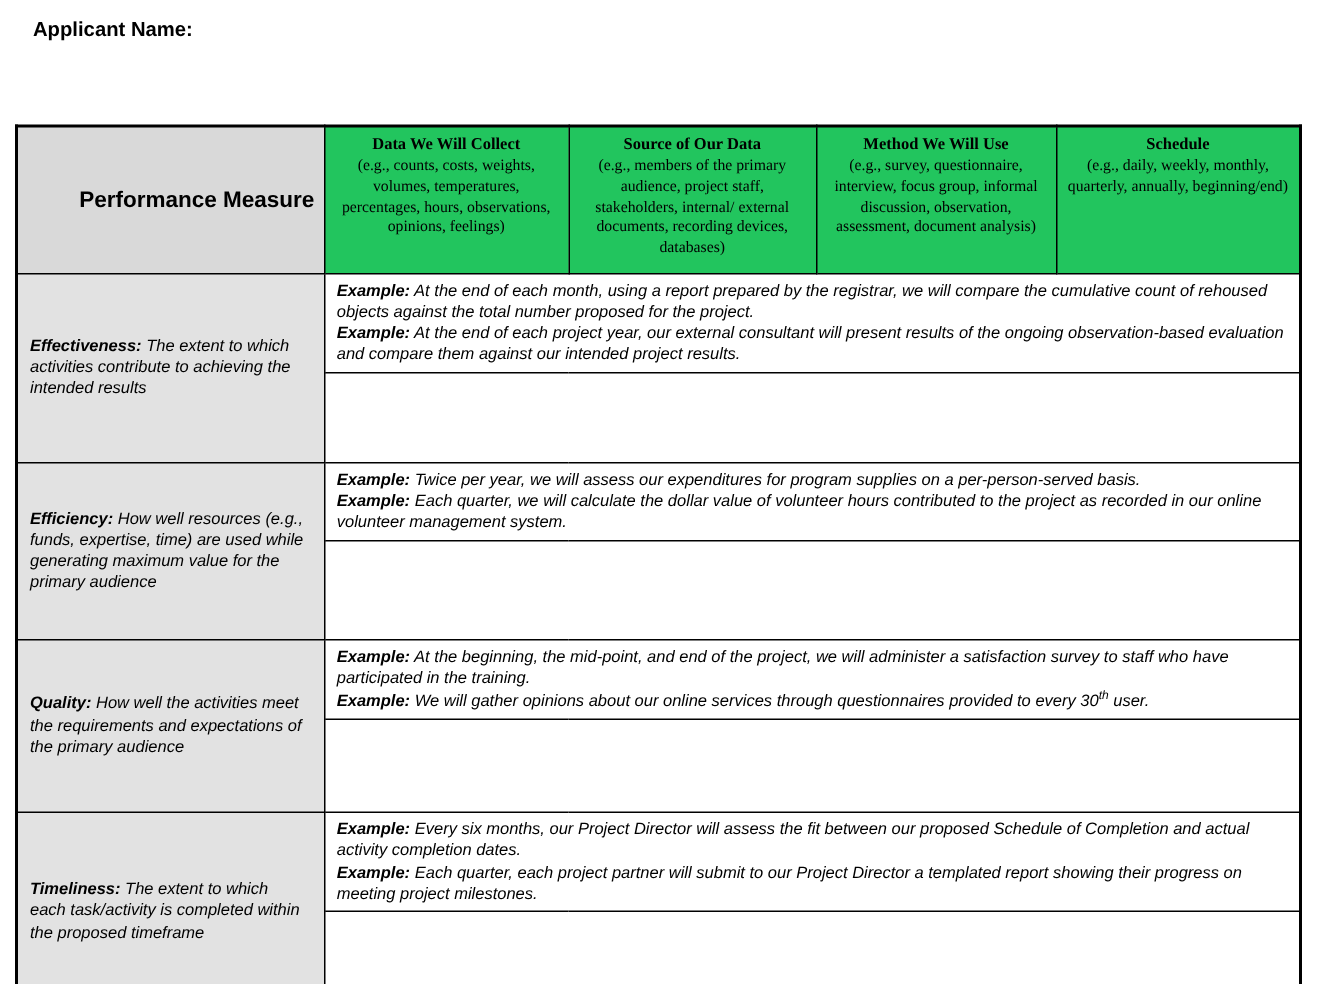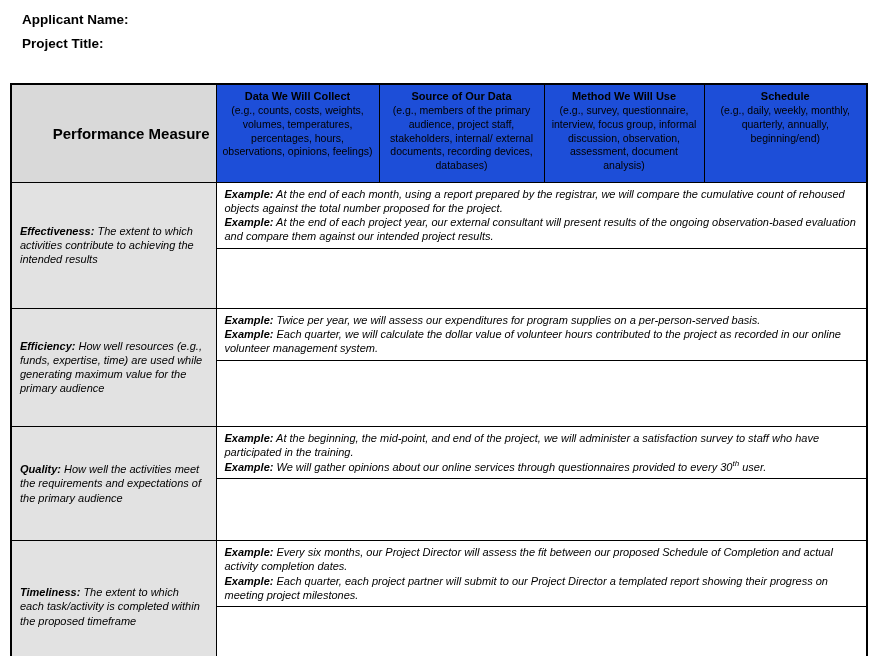--- a/index.html
+++ b/index.html
@@ -35,21 +35,21 @@
   }
 
   th.corner {
     background: #d9d9d9;
     font-size: 15px;
     font-weight: bold;
     vertical-align: middle;
     padding-left: 8px;
     text-align: right;
   }
-  th.colhead { background: #1d4ed8; font-weight: normal; padding-top: 4px; }
+  th.colhead { background: #22c55e; font-weight: normal; padding-top: 4px; font-family: Liberation Serif, serif; }
   .colhead .title {
     display: block;
     text-align: center;
     font-weight: bold;
     font-size: 11px;
     margin-bottom: 1px;
   }
   .colhead .subtitle {
     display: block;
     text-align: center;
@@ -77,21 +77,20 @@
   td.blank-cell { background: #ffffff; }
   sup { font-size: 8px; }
 </style>
 </head>
 <body>
 
 <div class="page">
 
   <div class="top-labels">
     <div class="top-label">Applicant Name:</div>
-    <div class="top-label">Project Title:</div>
   </div>
 
   <table class="perf-table">
     <colgroup>
       <col style="width:205px">
       <col style="width:163px">
       <col style="width:165px">
       <col style="width:160px">
       <col style="width:163px">
     </colgroup>

